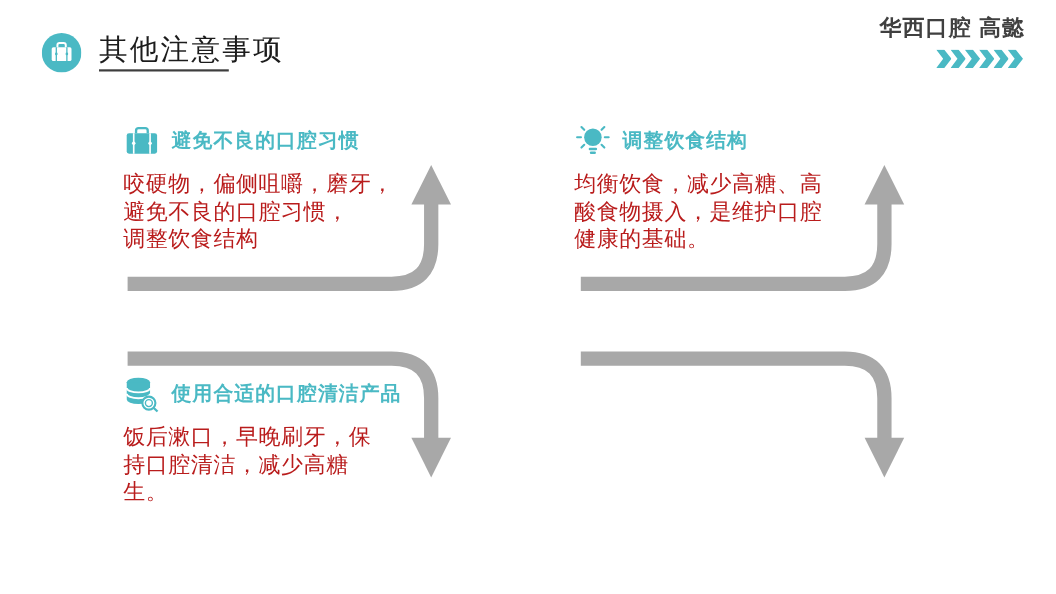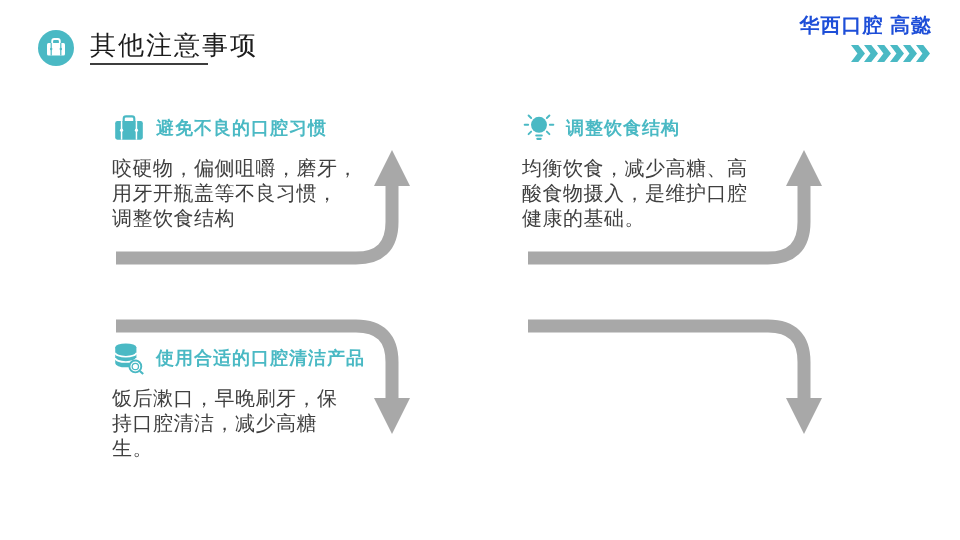--- a/index.html
+++ b/index.html
@@ -8,39 +8,39 @@
     font-family:"Liberation Sans","DejaVu Sans",sans-serif;overflow:hidden;margin:0 auto;
   }
   
   .title-badge{position:absolute;left:38px;top:30px;width:36px;height:36px;}
   .page-title{
     position:absolute;left:90px;top:28px;font-size:26px;font-weight:normal;
     color:#1c1c1c;letter-spacing:2px;white-space:nowrap;
   }
   .title-underline{position:absolute;left:90px;top:63px;width:118px;height:2px;background:#3d3d3d;}
   .brand{position:absolute;right:28px;top:12px;text-align:right;}
-  .brand-text{font-size:20px;font-weight:bold;color:#1d4ed8;letter-spacing:1px;white-space:nowrap;}
+  .brand-text{font-size:20px;font-weight:bold;color:#404040;letter-spacing:1px;white-space:nowrap;}
   .chevrons{display:flex;justify-content:flex-end;margin-top:6px;padding-right:2px;}
   .chev{
     width:14px;height:17px;background:#4ab9c4;margin-left:-1px;
     clip-path:polygon(0 0,52% 0,100% 50%,52% 100%,0 100%,46% 50%);
   }
   
   .arrow{position:absolute;width:304px;height:132px;}
   .arrow.tl{left:110px;top:140px;}
   .arrow.tr{left:522px;top:140px;}
   .arrow.bl{left:110px;top:312px;}
   .arrow.br{left:522px;top:312px;}
   
   .block{position:absolute;width:300px;}
   .block-head{display:flex;align-items:center;gap:10px;height:36px;}
   .block-head .icon{width:34px;height:36px;flex:0 0 auto;}
   .block-heading{font-size:18px;font-weight:600;color:#4ab9c4;white-space:nowrap;letter-spacing:1px;}
   .block-body{margin-top:10px;}
-  .body-line{font-size:20px;line-height:25px;color:#404040;white-space:nowrap;letter-spacing:0.5px;}
+  .body-line{font-size:20px;line-height:25px;color:#b91c1c;white-space:nowrap;letter-spacing:0.5px;}
   #block1{left:112px;top:110px;}
   #block2{left:522px;top:110px;}
   #block3{left:112px;top:340px;}
   #block4{left:516px;top:340px;}
 </style>
 </head>
 <body>
 
 <div class="slide">
 
@@ -96,21 +96,21 @@
           <line x1="9" y1="9.5" x2="9" y2="27" stroke="#fff" stroke-width="1.4"></line>
           <line x1="23" y1="9.5" x2="23" y2="27" stroke="#fff" stroke-width="1.4"></line>
           <circle cx="9" cy="18" r="1.5" fill="#fff"></circle>
           <circle cx="23" cy="18" r="1.5" fill="#fff"></circle>
         </svg>
       </span>
       <span class="block-heading">避免不良的口腔习惯</span>
     </div>
     <div class="block-body">
       <div class="body-line">咬硬物，偏侧咀嚼，磨牙，</div>
-      <div class="body-line">用牙开瓶盖等不良习惯，</div>
+      <div class="body-line">避免不良的口腔习惯，</div>
       <div class="body-line">调整饮食结构</div>
     </div>
   </div>
 
   <div class="block" id="block2">
     <div class="block-head">
       <span class="icon">
         <svg width="34" height="36" viewBox="0 0 32 32">
           <circle cx="16" cy="13" r="7.5" fill="#4ab9c4"></circle>
           <rect x="12.4" y="22" width="7.2" height="2" rx="1" fill="#4ab9c4"></rect>

